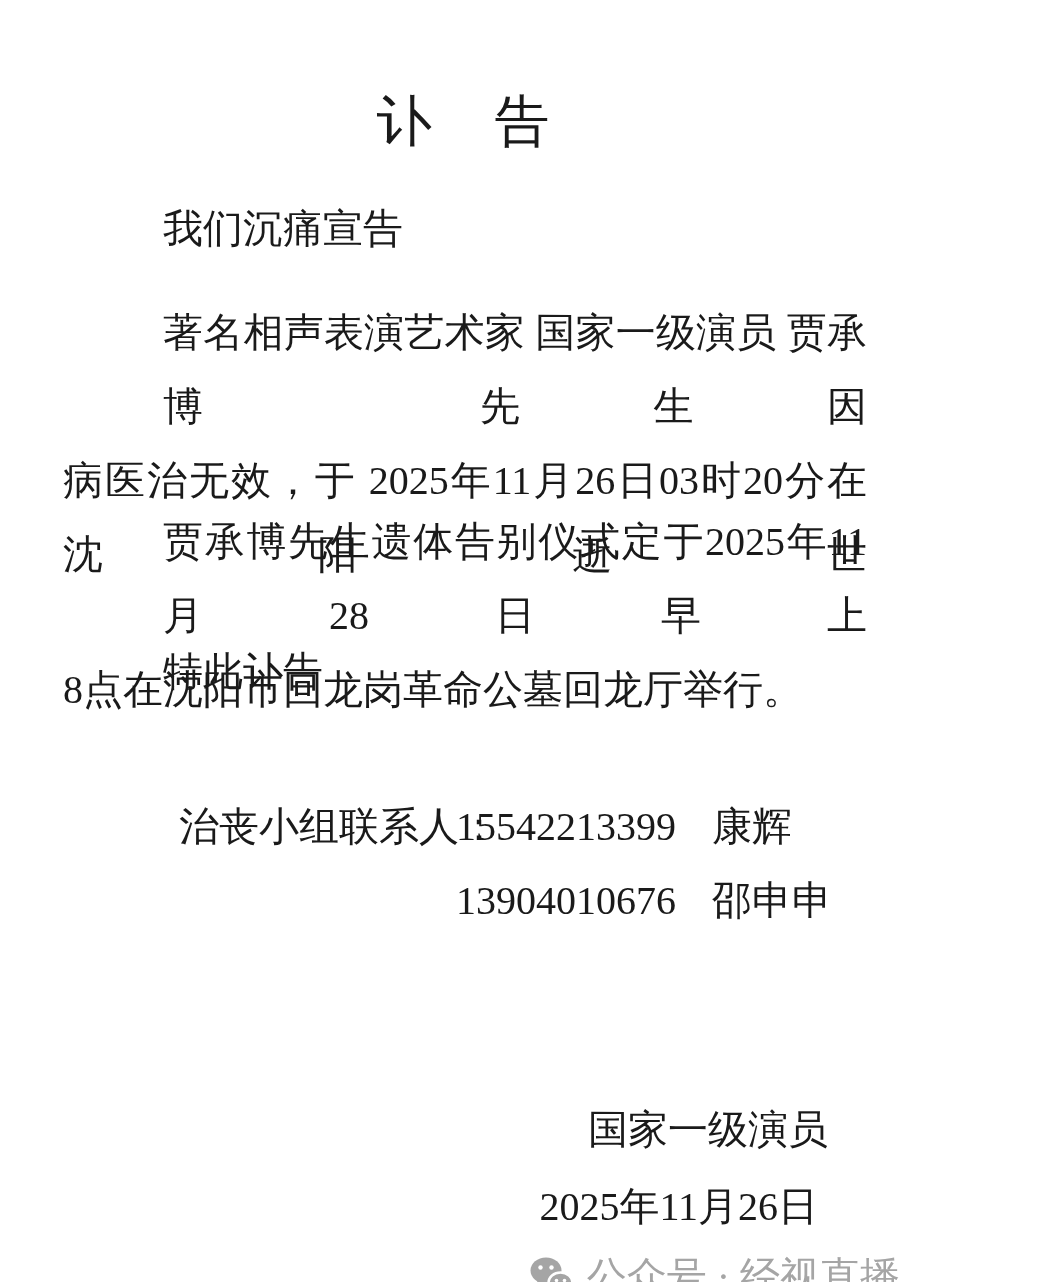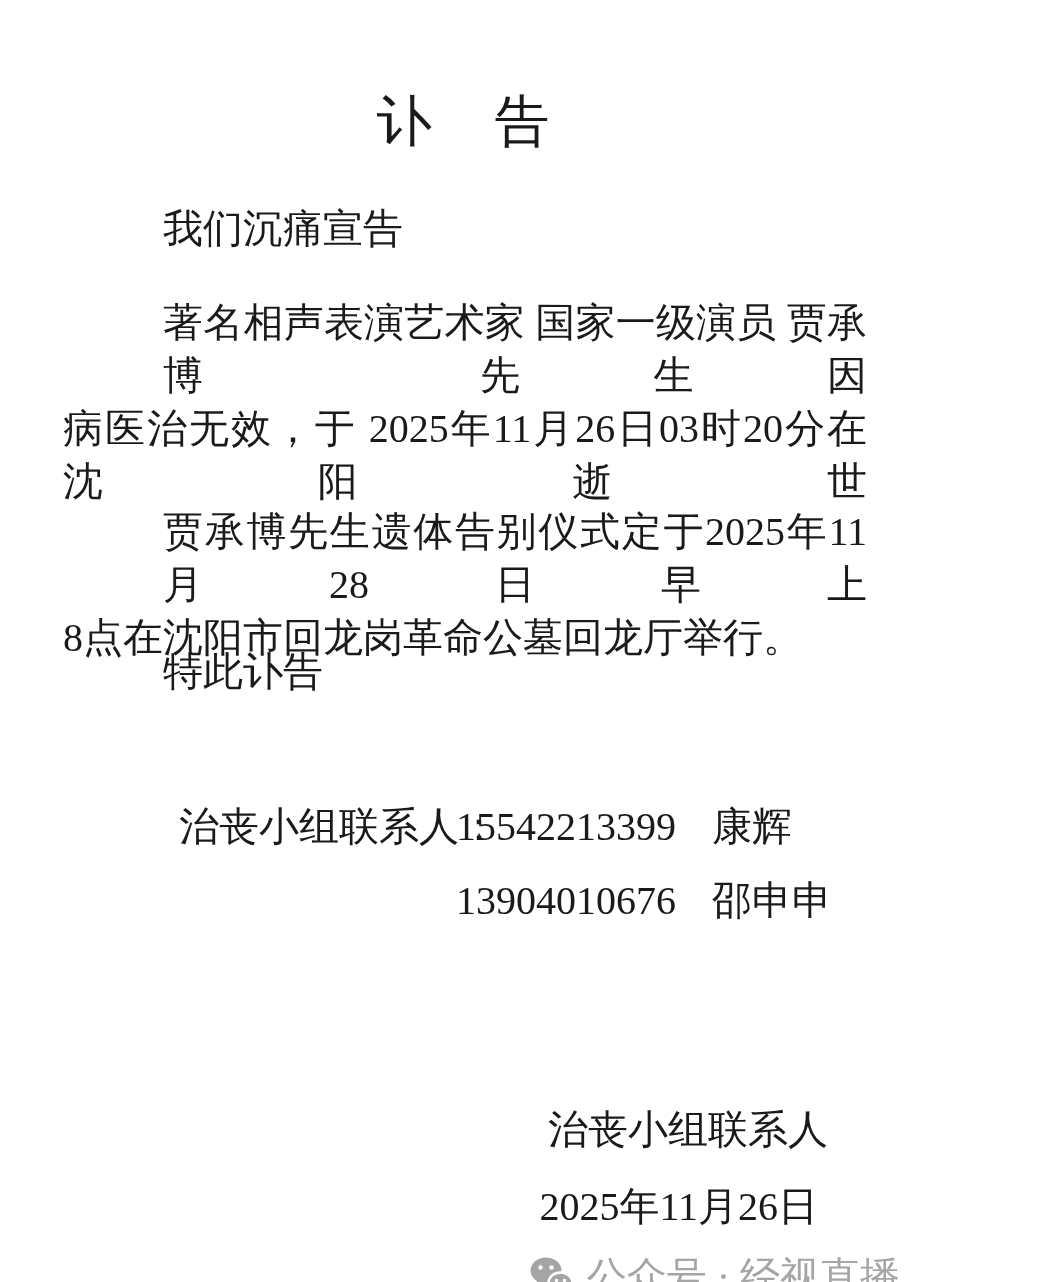--- a/index.html
+++ b/index.html
@@ -37,21 +37,21 @@
   }
   .para {
     position: absolute;
     left: 63px;
     right: 63px;
   }
   .para-1 { top: 255px; }
   .para-2 { top: 464px; }
   .line {
     display: block;
-    line-height: 53px;
+    line-height: 74px;
   }
   .indent { padding-left: 100px; }
   .j-line {
     text-align: justify;
     text-align-last: justify;
   }
   .closing {
     position: absolute;
     top: 598px;
     left: 163px;
@@ -138,21 +138,21 @@
     </div>
     <div class="contact-row">
       <span class="contact-detail">
         <span>13904010676</span>
         <span>邵申申</span>
       </span>
     </div>
   </div>
 
   <div class="signature">
-    <div>治丧小组联系人</div>
+    <div>国家一级演员</div>
     <div class="date-line">2025年11月26日</div>
   </div>
 
   <div class="footer">
     <svg class="wechat-icon" viewBox="0 0 46 42" aria-hidden="true">
 
       <ellipse cx="17" cy="14.5" rx="15.5" ry="13" fill="#a5a5a5"></ellipse>
       <path d="M9 24 L5.5 32 L15 26.5 Z" fill="#a5a5a5"></path>
       <circle cx="11.5" cy="11.5" r="2.2" fill="#ffffff"></circle>
       <circle cx="22.5" cy="11.5" r="2.2" fill="#ffffff"></circle>

